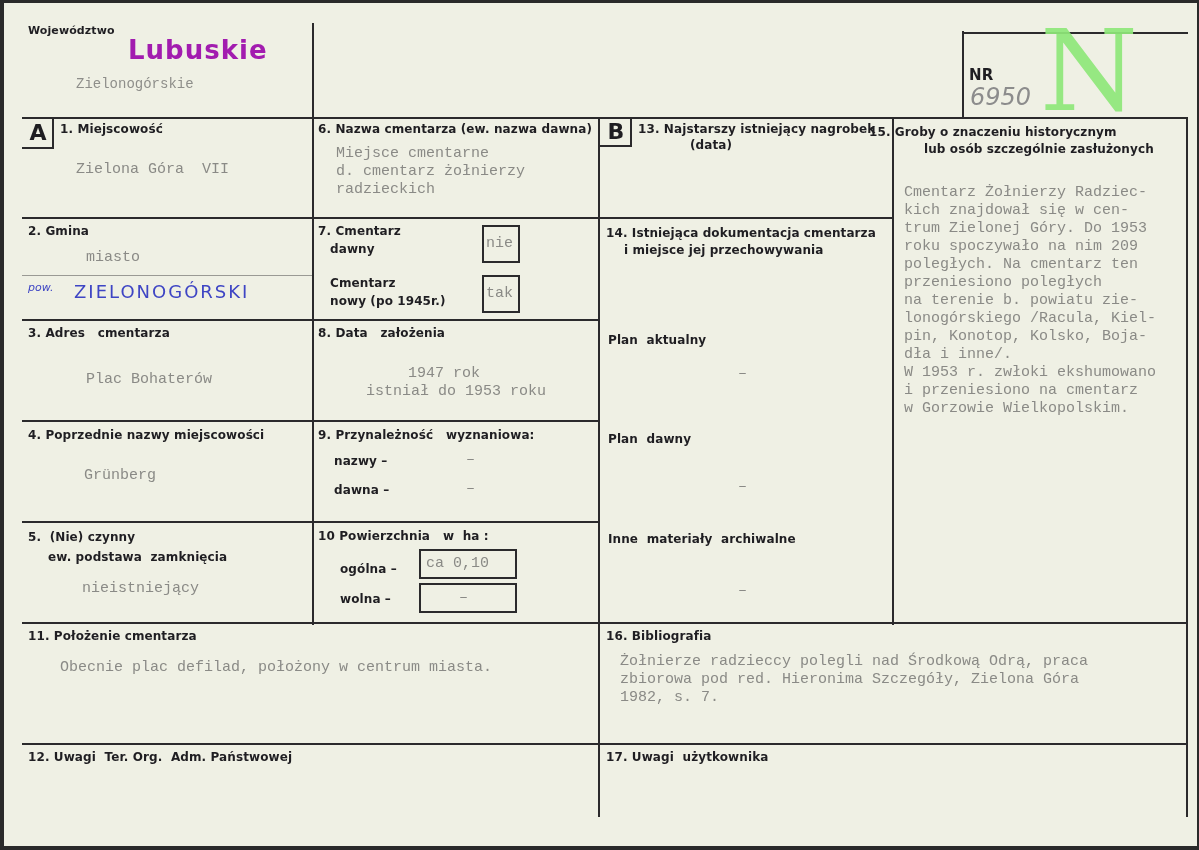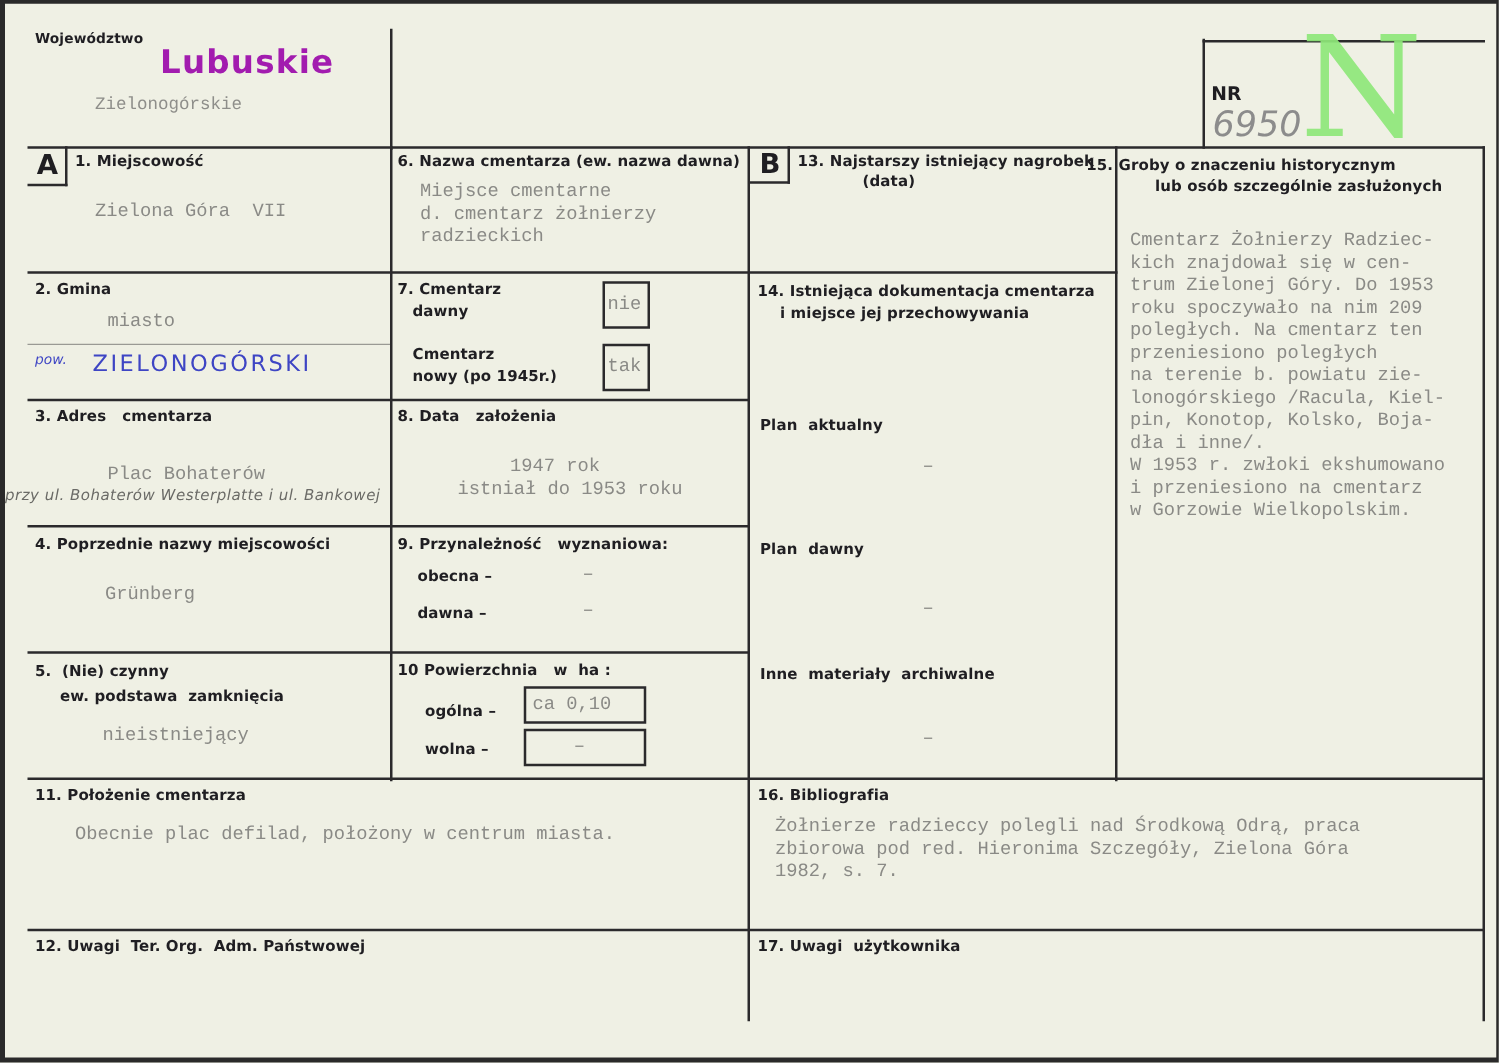--- a/index.html
+++ b/index.html
@@ -22,21 +22,21 @@
 
   <div class="lbl" style="left:24px;top:20px;font-size:11px;">Województwo</div>
   <div style="position:absolute;left:124px;top:30px;font-family:'DejaVu Sans',sans-serif;font-weight:bold;font-size:26px;color:#a21caf;letter-spacing:1px;line-height:34px;">Lubuskie</div>
   <div class="tw" style="left:72px;top:72px;font-size:14px;color:#8e8e8a;">Zielonogórskie</div>
 
   <div class="ln v" style="left:308px;top:20px;height:97px;"></div>
 
   <div class="ln v" style="left:958px;top:28px;height:88px;"></div>
   <div class="ln h" style="left:958px;top:29px;width:226px;"></div>
   <div class="lbl" style="left:965px;top:64px;font-size:15px;">NR</div>
-  <div class="hw" style="left:966px;top:80px;font-size:28px;color:#8c8c8c;">6950</div>
+  <div class="hw" style="left:966px;top:80px;font-size:24px;color:#8c8c8c;">6950</div>
   <div style="position:absolute;left:1036px;top:14px;font-family:'DejaVu Serif',serif;font-size:112px;line-height:108px;color:#8fe87a;opacity:0.92;">N</div>
 
   <div class="ln h" style="left:18px;top:114px;width:1166px;"></div>
 
   <div class="ln v" style="left:308px;top:114px;height:508px;"></div>
   <div class="ln v" style="left:594px;top:114px;height:700px;"></div>
   <div class="ln v" style="left:888px;top:114px;height:508px;"></div>
   <div class="ln v" style="left:1182px;top:114px;height:700px;"></div>
 
   <div class="ln h" style="left:18px;top:214px;width:872px;"></div>
@@ -57,21 +57,20 @@
   <div class="lbl" style="left:56px;top:118px;">1. Miejscowość</div>
   <div class="tw" style="left:72px;top:158px;">Zielona Góra  VII</div>
 
   <div class="lbl" style="left:24px;top:220px;">2. Gmina</div>
   <div class="tw" style="left:82px;top:246px;">miasto</div>
   <div class="hw" style="left:24px;top:278px;font-size:11px;">pow.</div>
   <div class="hw" style="left:70px;top:278px;font-size:18px;letter-spacing:2px;font-style:normal;">ZIELONOGÓRSKI</div>
 
   <div class="lbl" style="left:24px;top:322px;">3. Adres   cmentarza</div>
   <div class="tw" style="left:82px;top:368px;">Plac Bohaterów</div>
-  <div class="hw" style="left:0px;top:386px;font-size:12px;color:#6a6a66;letter-spacing:0.4px;width:320px;overflow:hidden;">przy ul. Bohaterów Westerplatte i ul. Bankowej</div>
 
   <div class="lbl" style="left:24px;top:424px;">4. Poprzednie nazwy miejscowości</div>
   <div class="tw" style="left:80px;top:464px;">Grünberg</div>
 
   <div class="lbl" style="left:24px;top:526px;">5.  (Nie) czynny</div>
   <div class="lbl" style="left:44px;top:546px;">ew. podstawa  zamknięcia</div>
   <div class="tw" style="left:78px;top:577px;">nieistniejący</div>
 
   <div class="lbl" style="left:314px;top:118px;">6. Nazwa cmentarza (ew. nazwa dawna)</div>
   <div>
@@ -89,21 +88,21 @@
   <div class="lbl" style="left:326px;top:290px;">nowy (po 1945r.)</div>
   <div class="box" style="left:478px;top:272px;width:34px;height:34px;">
     <div class="tw" style="left:2px;top:8px;">tak</div>
   </div>
 
   <div class="lbl" style="left:314px;top:322px;">8. Data   założenia</div>
   <div class="tw" style="left:404px;top:362px;">1947 rok</div>
   <div class="tw" style="left:362px;top:380px;">istniał do 1953 roku</div>
 
   <div class="lbl" style="left:314px;top:424px;">9. Przynależność   wyznaniowa:</div>
-  <div class="lbl" style="left:330px;top:450px;">obecna –</div>
+  <div class="lbl" style="left:330px;top:450px;">nazwy –</div>
   <div class="tw" style="left:462px;top:448px;">–</div>
   <div class="lbl" style="left:330px;top:479px;">dawna –</div>
   <div class="tw" style="left:462px;top:477px;">–</div>
 
   <div class="lbl" style="left:314px;top:525px;">10 Powierzchnia   w  ha :</div>
   <div class="lbl" style="left:336px;top:558px;">ogólna –</div>
   <div class="box" style="left:415px;top:546px;width:94px;height:26px;">
     <div class="tw" style="left:5px;top:4px;font-size:15px;">ca 0,10</div>
   </div>
   <div class="lbl" style="left:336px;top:588px;">wolna –</div>

